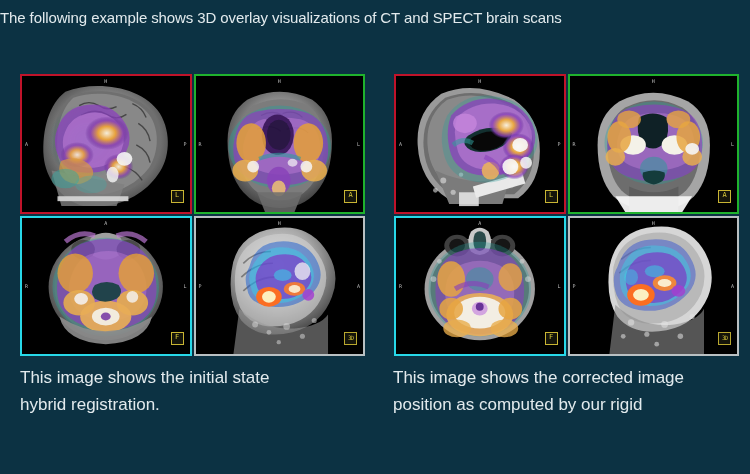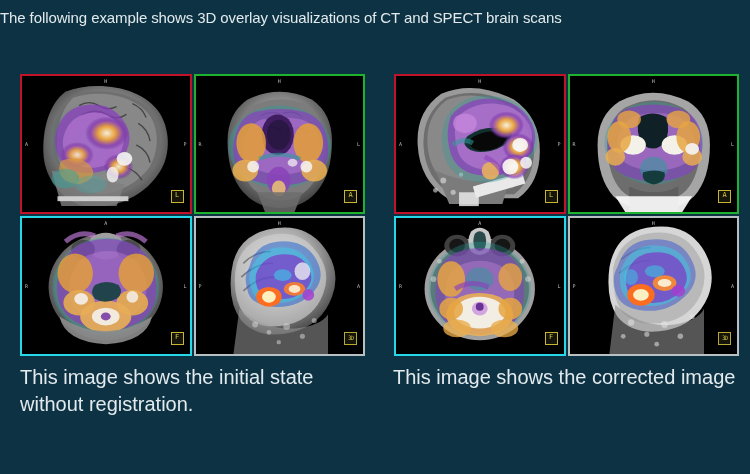--- a/index.html
+++ b/index.html
@@ -48,21 +48,21 @@
 
   
   .tag{position:absolute;right:6px;bottom:9px;
        width:11px;height:11px;border:1px solid #c9b533;
        color:#d8c83a;font-size:7px;line-height:9px;text-align:center;
        font-family:"DejaVu Sans Mono",monospace;background:#14140a;}
   .tag.cube{border-color:#b9a82f;color:#cbbc36;letter-spacing:-1px;font-size:6px;}
 
   
   .captions{position:absolute;left:0;top:364px;width:750px;height:110px;}
-  .cap{position:absolute;top:0;font-size:20px;line-height:27px;color:#e2eaed;}
+  .cap{position:absolute;top:0;font-size:17px;line-height:27px;color:#e2eaed;}
   .cap.l{left:20px;width:330px;}
   .cap.r{left:393px;width:342px;}
   .cap .ln{display:block;white-space:nowrap;}
 </style>
 </head>
 <body>
 
 <div class="page">
 
   <div class="intro">
@@ -488,20 +488,21 @@
         <span class="ori l">P</span>
         <span class="ori r">A</span>
         <span class="tag cube">3D</span>
       </div>
     </div>
   </div>
 
   <div class="captions">
     <div class="cap l">
       <span class="ln">This image shows the initial state</span>
-      <span class="ln">without registration.</span>
+      <span class="ln">hybrid registration.</span>
     </div>
     <div class="cap r">
       <span class="ln">This image shows the corrected image</span>
+      <span class="ln">position as computed by our rigid</span>
     </div>
   </div>
 
 </div>
 
 </body></html>

